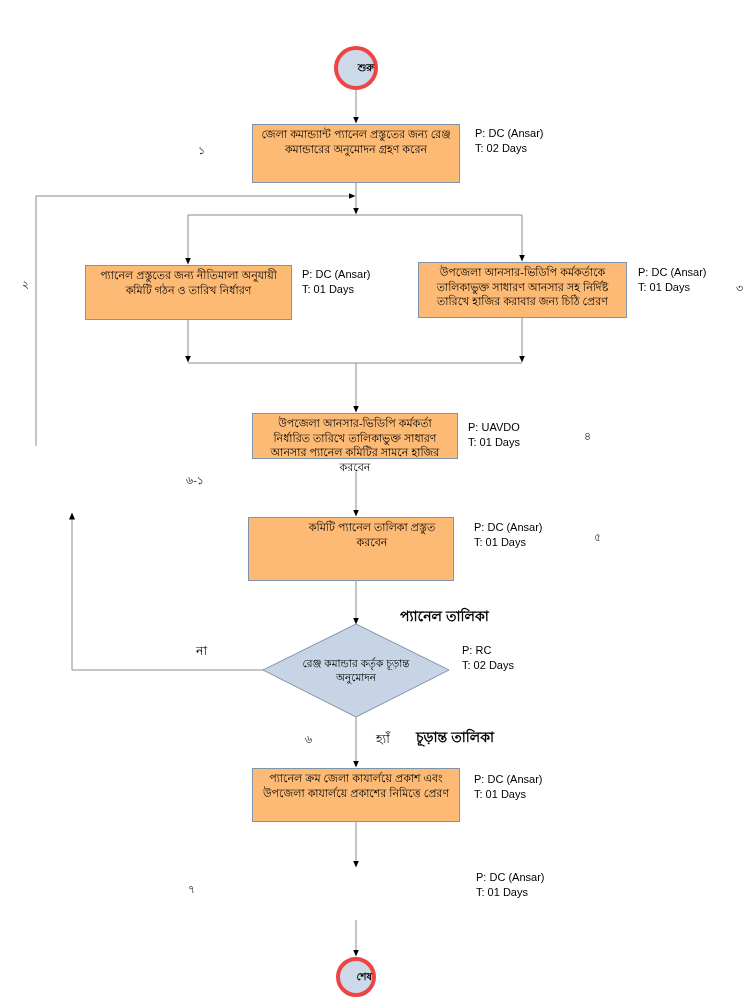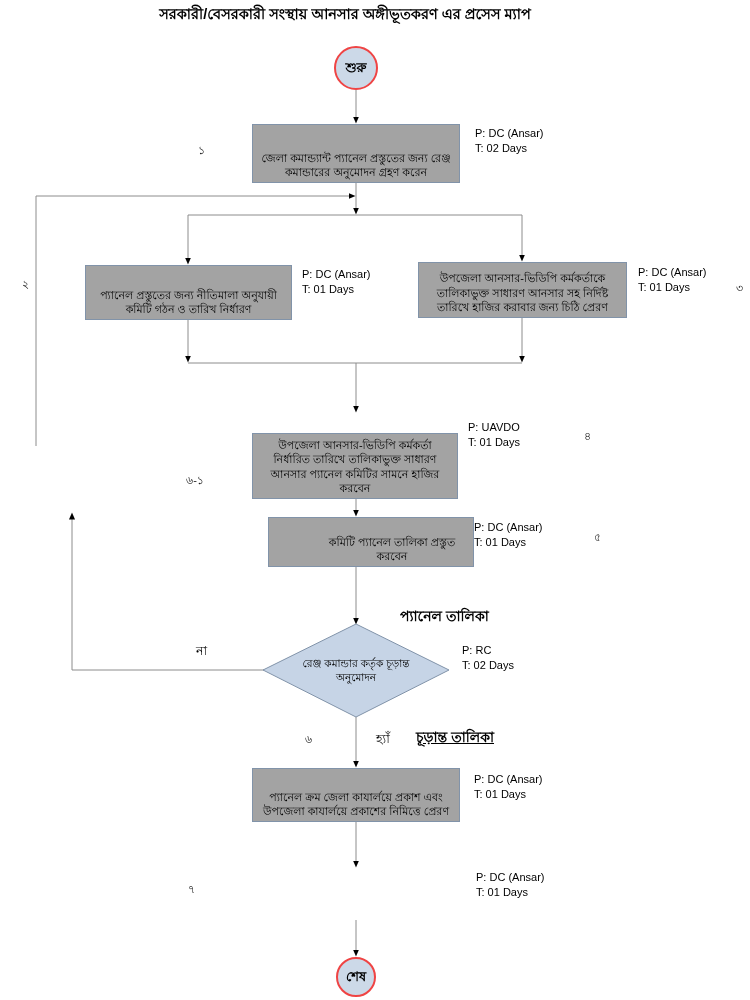--- a/index.html
+++ b/index.html
@@ -6,28 +6,28 @@
   #canvas{
     position:relative;width:750px;height:1000px;background:#ffffff;overflow:hidden;
     font-family:"Liberation Sans","DejaVu Sans",sans-serif;color:#000;
   }
   #connectors{position:absolute;left:0;top:0;width:750px;height:1000px;}
   .title{
     position:absolute;left:0;top:3px;width:690px;text-align:center;
     font-size:14.5px;font-weight:bold;
   }
   .node{
-    position:absolute;background:#a3a3a3;border:1px solid #8193a9;
-    display:flex;align-items:flex-end;justify-content:center;text-align:center;
+    position:absolute;background:#fdba74;border:1px solid #8193a9;
+    display:flex;align-items:flex-start;justify-content:center;text-align:center;
     font-size:11px;line-height:1.32;padding:2px 6px;box-sizing:border-box;
   }
   .terminator{
-    position:absolute;background:#ccd9e8;border:2px solid #ef4444;border-radius:50%;
-    display:flex;align-items:center;justify-content:center;
-    font-size:13px;font-weight:bold;box-sizing:border-box;
+    position:absolute;background:#ccd9e8;border:4px solid #ef4444;border-radius:50%;
+    display:flex;align-items:center;justify-content:flex-end;
+    font-size:10px;font-weight:bold;box-sizing:border-box;
   }
   .diamond-text{
     position:absolute;display:flex;align-items:center;justify-content:center;
     text-align:center;font-size:10.5px;line-height:1.35;background:transparent;
   }
   .ann{position:absolute;font-size:11px;line-height:1.35;white-space:nowrap;}
   .ann span{display:block;}
   .seq{position:absolute;font-size:11px;color:#222;}
   .edge-label{position:absolute;white-space:nowrap;}
   .lbl-bold{font-size:14px;font-weight:bold;}
@@ -70,21 +70,20 @@
       <path d="M356,920 V950" marker-end="url(#arr)"></path>
 
       <path d="M264,670 H72 V519" marker-end="url(#arr)"></path>
 
       <path d="M36,446 V196 H349" marker-end="url(#arr)"></path>
 
       <polygon points="356,624 449,670 356,717 263,670" fill="#c6d4e6" stroke="#8193a9"></polygon>
     </g>
   </svg>
 
-  <div class="title">সরকারী/বেসরকারী সংস্থায় আনসার অঙ্গীভূতকরণ এর প্রসেস ম্যাপ</div>
 
   <div class="terminator" style="left:334px;top:46px;width:44px;height:44px;">
     <span>শুরু</span>
   </div>
 
   <div class="node" style="left:252px;top:124px;width:208px;height:59px;">
     <span>জেলা কমান্ড্যান্ট প্যানেল প্রস্তুতের জন্য রেঞ্জ কমান্ডারের অনুমোদন গ্রহণ করেন</span>
   </div>
   <div class="seq" style="left:198px;top:142px;">১</div>
   <div class="ann" style="left:475px;top:126px;">
@@ -103,32 +102,32 @@
 
   <div class="node small-text" style="left:418px;top:262px;width:209px;height:56px;">
     <span>উপজেলা আনসার-ভিডিপি কর্মকর্তাকে তালিকাভুক্ত সাধারণ আনসার সহ নির্দিষ্ট তারিখে হাজির করাবার জন্য চিঠি প্রেরণ</span>
   </div>
   <div class="seq" style="left:736px;top:280px;">৩</div>
   <div class="ann" style="left:638px;top:265px;">
     <span>P: DC (Ansar)</span>
     <span>T: 01 Days</span>
   </div>
 
-  <div class="node small-text" style="left:252px;top:413px;width:206px;height:66px;margin-top:20px;">
+  <div class="node small-text" style="left:252px;top:413px;width:206px;height:46px;">
     <span>উপজেলা আনসার-ভিডিপি কর্মকর্তা নির্ধারিত তারিখে তালিকাভুক্ত সাধারণ আনসার প্যানেল কমিটির সামনে হাজির করবেন</span>
   </div>
   <div class="seq" style="left:584px;top:428px;">৪</div>
   <div class="ann" style="left:468px;top:420px;">
     <span>P: UAVDO</span>
     <span>T: 01 Days</span>
   </div>
 
   <div class="seq" style="left:186px;top:472px;">৬-১</div>
 
-  <div class="node" style="left:268px;top:517px;width:206px;height:50px;padding-left:48px;">
+  <div class="node" style="left:248px;top:517px;width:206px;height:64px;padding-left:48px;">
     <span>কমিটি প্যানেল তালিকা প্রস্তুত করবেন</span>
   </div>
   <div class="seq" style="left:594px;top:529px;">৫</div>
   <div class="ann" style="left:474px;top:520px;">
     <span>P: DC (Ansar)</span>
     <span>T: 01 Days</span>
   </div>
 
   <div class="edge-label lbl-bold" style="left:400px;top:605px;">প্যানেল তালিকা</div>
 
@@ -136,21 +135,21 @@
     <span>রেঞ্জ কমান্ডার কর্তৃক চূড়ান্ত অনুমোদন</span>
   </div>
   <div class="ann" style="left:462px;top:643px;">
     <span>P: RC</span>
     <span>T: 02 Days</span>
   </div>
 
   <div class="edge-label lbl-plain" style="left:196px;top:642px;">না</div>
   <div class="seq" style="left:305px;top:731px;">৬</div>
   <div class="edge-label lbl-plain" style="left:376px;top:730px;">হ্যাঁ</div>
-  <div class="edge-label lbl-bold" style="left:416px;top:726px;text-decoration:underline;">চূড়ান্ত তালিকা</div>
+  <div class="edge-label lbl-bold" style="left:416px;top:726px;">চূড়ান্ত তালিকা</div>
 
   <div class="node" style="left:252px;top:768px;width:208px;height:54px;">
     <span>প্যানেল ক্রম জেলা কাযার্লয়ে প্রকাশ এবং উপজেলা কাযার্লয়ে প্রকাশের নিমিত্তে প্রেরণ</span>
   </div>
   <div class="ann" style="left:474px;top:772px;">
     <span>P: DC (Ansar)</span>
     <span>T: 01 Days</span>
   </div>
 
   <div class="seq" style="left:188px;top:881px;">৭</div>

